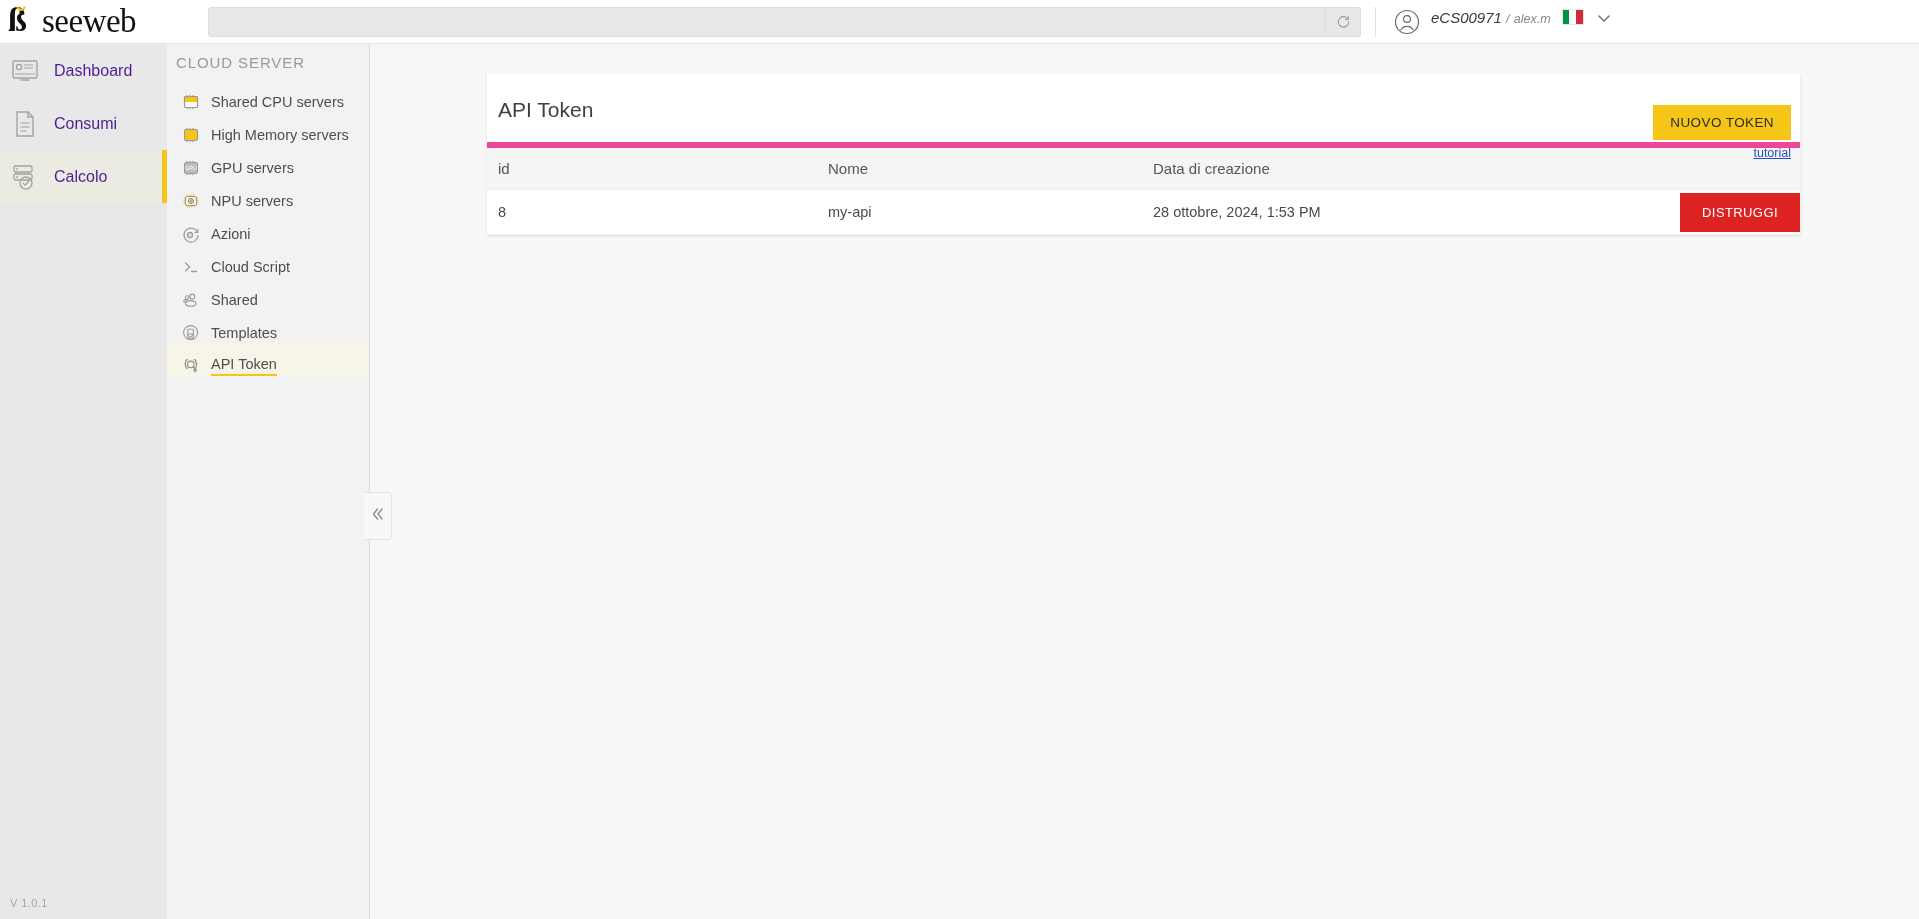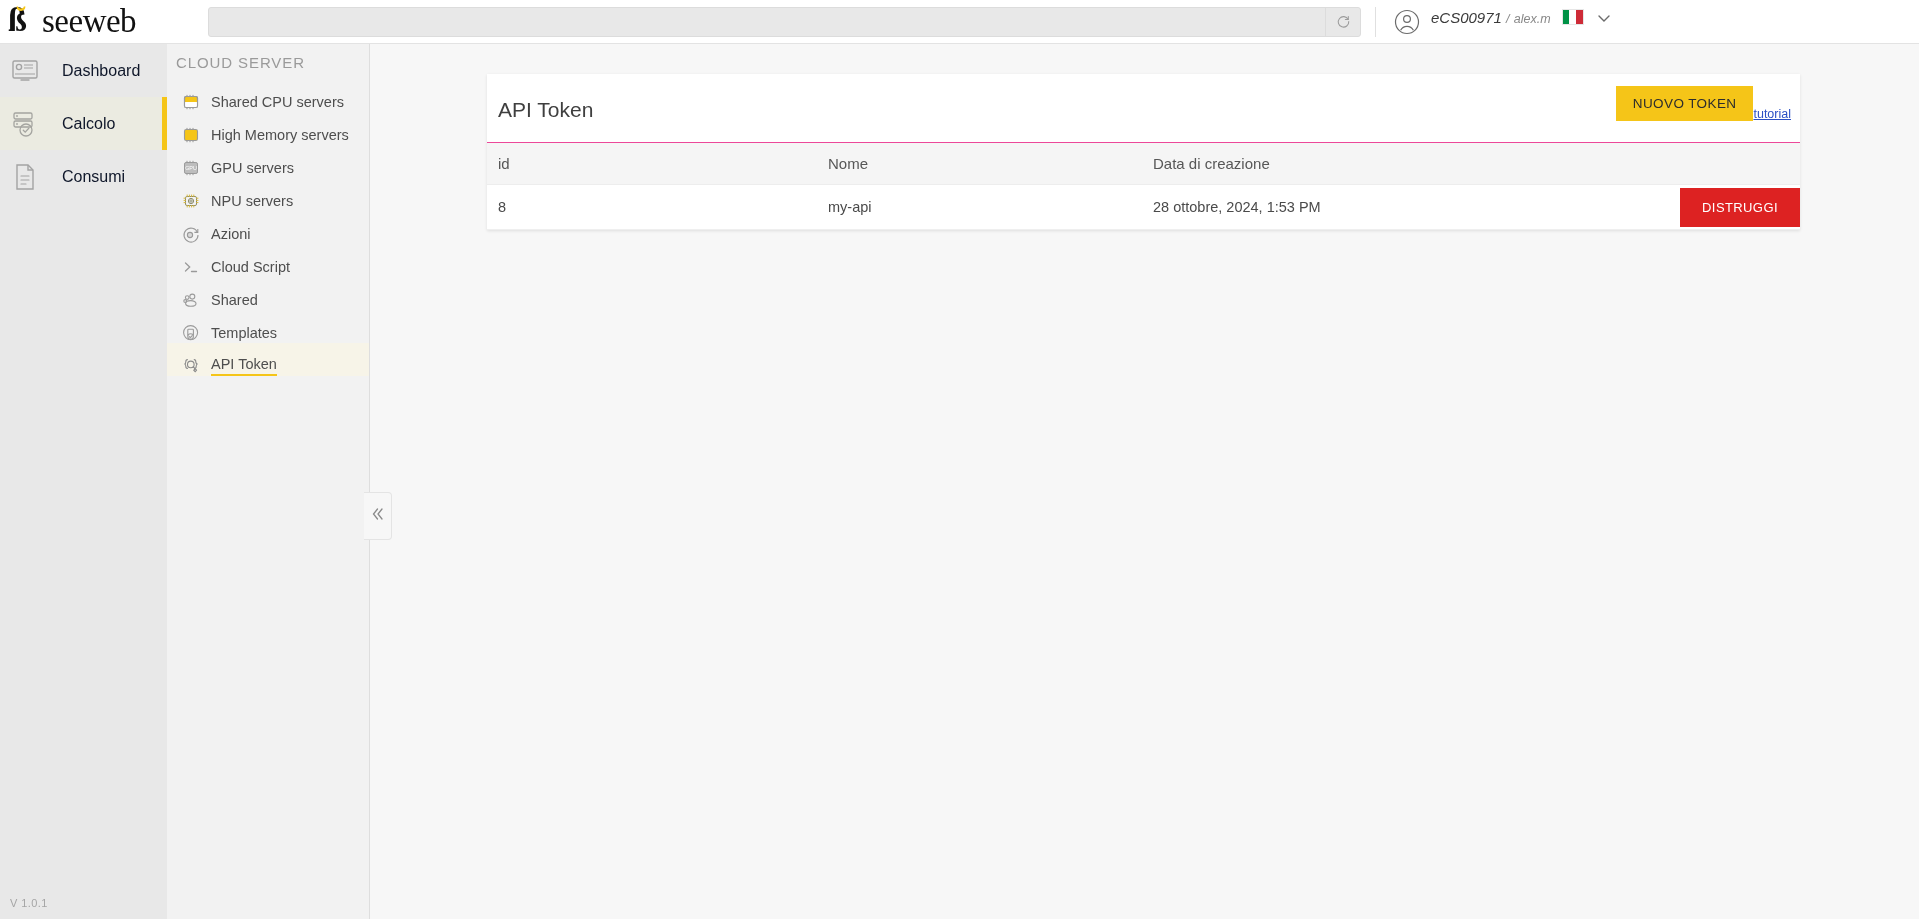--- a/index.html
+++ b/index.html
@@ -65,23 +65,23 @@
   .flag .w { background: #ffffff; }
   .flag .r { background: #ce2b37; }
   .chev-down { width: 18px; height: 18px; flex: 0 0 auto; }
 
   
   .rail {
     position: absolute; top: 44px; left: 0; width: 167px; height: 875px;
     background: #e8e8e8; z-index: 10;
   }
   .rail-item {
-    height: 53px; display: flex; align-items: center; gap: 22px;
+    height: 53px; display: flex; align-items: center; gap: 14px;
     padding-left: 10px; position: relative; cursor: pointer;
-    font-size: 16px; color: #0f172a;
+    font-size: 16px; color: #4c1d95;
   }
   .rail-item.active { background: #ebebe1; }
   .rail-item.active::after {
     content: ""; position: absolute; right: 0; top: 0;
     width: 5px; height: 100%; background: #f5c518;
   }
   .rail-icon { width: 30px; height: 30px; flex: 0 0 auto; opacity: .55; }
   .version {
     position: absolute; bottom: 10px; left: 10px;
     font-size: 11px; color: #a5a5a5; letter-spacing: .4px;
@@ -126,37 +126,37 @@
     background: #ffffff; box-shadow: 0 1px 3px rgba(0,0,0,.10);
   }
   .card-head {
     height: 68px; display: flex; align-items: flex-start;
     justify-content: space-between; padding: 0 6px 0 11px; position: relative;
   }
   .card-title {
     font-size: 21px; color: #3f3f3f; font-weight: 400; margin-top: 24px;
   }
   .head-right {
-    display: flex; flex-direction: row; align-items: flex-end;
-    margin-top: 12px; padding-right: 3px;
+    display: flex; flex-direction: column; align-items: flex-end;
+    margin-top: 31px; padding-right: 3px;
   }
   .btn-new {
     background: #f5c518; color: #2d2d2d; border: none;
     font-size: 13.5px; letter-spacing: .4px; padding: 10px 17px;
     cursor: pointer; font-family: "Liberation Sans", sans-serif;
   }
   .tutorial-link {
     font-size: 12.5px; color: #2a4fc4; text-decoration: underline;
     margin-top: 6px; cursor: pointer;
   }
   table { width: 100%; border-collapse: collapse; table-layout: fixed; }
   thead th {
     background: #f5f5f5; text-align: left; font-weight: 400;
     font-size: 15px; color: #575757; padding: 12px 0 12px 11px;
-    border-top: 1px solid #ec4899; border-bottom: 1px solid #ededed;
+    border-top: 6px solid #ec4899; border-bottom: 1px solid #ededed;
   }
   tbody td {
     font-size: 14.5px; color: #4a4a4a; padding: 14px 0 14px 11px;
     border-bottom: 1px solid #efefef; vertical-align: middle;
   }
   .col-id { width: 330px; }
   .col-name { width: 325px; }
   .col-date { width: auto; }
   .col-act { width: 135px; padding: 0 !important; }
   .btn-destroy {
@@ -226,43 +226,43 @@
       <svg width="30" height="30" viewBox="0 0 30 30" fill="none" stroke="#6b6b6b" stroke-width="1.4">
         <rect x="3" y="5" width="24" height="17" rx="1.5"></rect>
         <circle cx="9" cy="11" r="2.6"></circle>
         <path d="M14 9h9M14 12h9M5 18h20" stroke-width="1.2"></path>
         <path d="M11 24h8" stroke-linecap="round"></path>
       </svg>
     </span>
     <span>Dashboard</span>
   </div>
 
+  <div class="rail-item">
+    <span class="rail-icon">
+      <svg width="30" height="30" viewBox="0 0 30 30" fill="none" stroke="#6b6b6b" stroke-width="1.4">
+        <path d="M7 3h11l5 5v19H7z"></path>
+        <path d="M18 3v5h5"></path>
+        <path d="M11 14h8M11 18h8M11 22h5" stroke-width="1.2" stroke-linecap="round"></path>
+      </svg>
+    </span>
+    <span>Consumi</span>
+  </div>
+
   <div class="rail-item active">
     <span class="rail-icon">
       <svg width="30" height="30" viewBox="0 0 30 30" fill="none" stroke="#6b6b6b" stroke-width="1.3">
         <rect x="4" y="4" width="18" height="6" rx="1.4"></rect>
         <rect x="4" y="12" width="18" height="6" rx="1.4"></rect>
         <circle cx="7" cy="7" r=".9" fill="#6b6b6b" stroke="none"></circle>
         <circle cx="7" cy="15" r=".9" fill="#6b6b6b" stroke="none"></circle>
         <circle cx="16" cy="21" r="6"></circle>
         <path d="M13.3 21.2l1.9 1.9 3.6-3.8" stroke-linecap="round"></path>
       </svg>
     </span>
     <span>Calcolo</span>
-  </div>
-
-  <div class="rail-item">
-    <span class="rail-icon">
-      <svg width="30" height="30" viewBox="0 0 30 30" fill="none" stroke="#6b6b6b" stroke-width="1.4">
-        <path d="M7 3h11l5 5v19H7z"></path>
-        <path d="M18 3v5h5"></path>
-        <path d="M11 14h8M11 18h8M11 22h5" stroke-width="1.2" stroke-linecap="round"></path>
-      </svg>
-    </span>
-    <span>Consumi</span>
   </div>
 
   <div class="version">V 1.0.1</div>
 </div>
 
 <div class="subnav">
   <div class="subnav-title">CLOUD SERVER</div>
 
   <div class="subnav-item">
     <span class="sub-icon">

